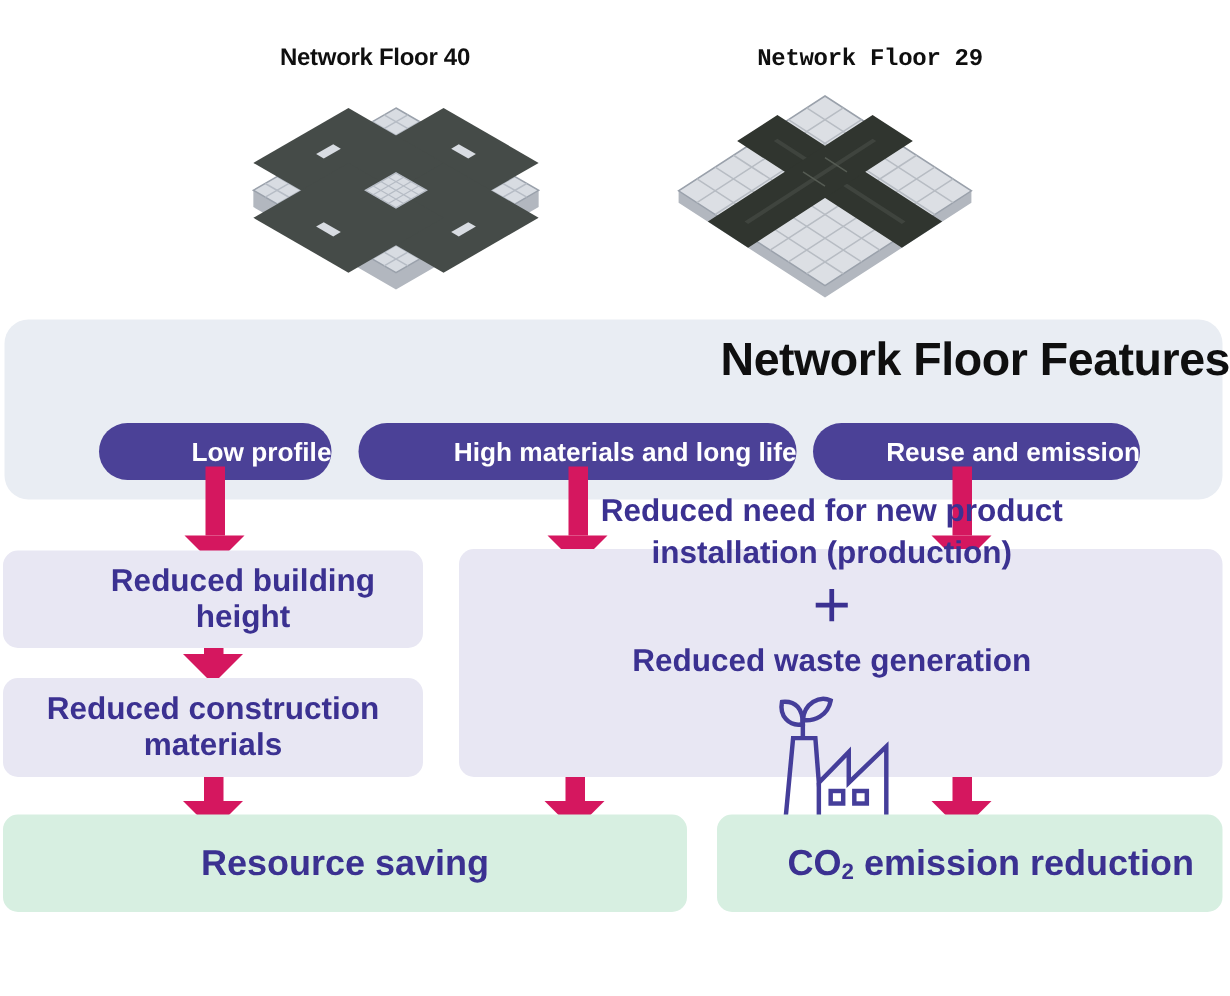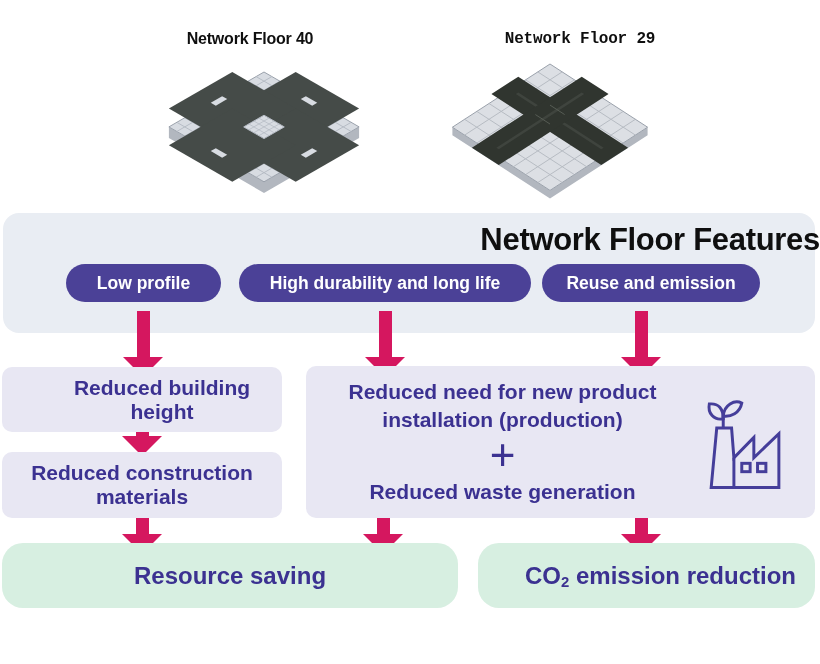--- a/index.html
+++ b/index.html
@@ -12,23 +12,23 @@
 
   .product-title{position:absolute;top:30px;width:280px;text-align:center;
     font-size:16px;font-weight:700;color:var(--title);letter-spacing:-0.2px;}
   .pt-left{left:110px;} .pt-right{left:440px;font-family:Liberation Mono, monospace;}
   .product-img{position:absolute;}
 
   .features-panel{position:absolute;left:3px;top:213px;width:812px;height:120px;
     background:var(--panel);border-radius:16px;}
   .features-title{position:absolute;left:0;top:222px;width:820px;text-align:right;
     font-size:31px;font-weight:700;color:var(--title);letter-spacing:-0.3px;}
-  .pill{position:absolute;top:264px;height:38px;background:var(--pill);
+  .pill{position:absolute;top:282px;height:38px;background:var(--pill);
     border-radius:19px;color:#ffffff;font-size:17.5px;font-weight:600;
-    display:flex;align-items:center;justify-content:center;white-space:nowrap;}
+    display:flex;align-items:center;justify-content:flex-end;white-space:nowrap;}
   .pill-1{left:66px;width:155px;}
   .pill-2{left:239px;width:292px;}
   .pill-3{left:542px;width:218px;}
 
   .arrow{position:absolute;width:40px;display:flex;flex-direction:column;align-items:center;}
   .arrow .shaft{width:13px;flex:1;background:var(--arrow);}
   .arrow .head{width:0;height:0;border-left:20px solid transparent;
     border-right:20px solid transparent;border-top:20px solid var(--arrow);}
   .a1{left:123px;top:311px;height:66px;}
   .a2{left:365px;top:311px;height:66px;}
@@ -36,28 +36,28 @@
   .a4{left:122px;top:431px;height:25px;}
   .a5{left:122px;top:516px;height:38px;}
   .a6{left:363px;top:516px;height:38px;}
   .a7{left:621px;top:516px;height:38px;}
 
   .benefit-box{position:absolute;background:var(--lavender);border-radius:10px;
     display:flex;align-items:center;justify-content:center;text-align:center;
     color:var(--heading);font-weight:700;}
   .bb-1{left:2px;top:367px;width:280px;height:65px;font-size:21px;padding-left:40px;}
   .bb-2{left:2px;top:452px;width:280px;height:66px;font-size:21px;line-height:1.15;padding:0 4px;}
-  .bb-big{left:306px;top:366px;width:509px;height:152px;flex-direction:row;padding:8px 20px 8px 8px;}
+  .bb-big{left:306px;top:366px;width:509px;height:152px;flex-direction:column;padding:8px 20px 8px 8px;}
   .bb-big .text-col{flex:1;display:flex;flex-direction:column;align-items:center;justify-content:center;}
   .bb-big .line{font-size:21px;line-height:1.3;max-width:420px;}
   .bb-big .plus{font-size:44px;font-weight:400;line-height:0.85;margin:3px 0 5px 0;}
   .factory{width:96px;height:102px;flex:0 0 auto;margin-right:8px;}
 
   .outcome-box{position:absolute;top:543px;height:65px;background:var(--green);
-    border-radius:21px;display:flex;align-items:center;justify-content:center;
+    border-radius:10px;display:flex;align-items:center;justify-content:center;
     color:var(--heading);font-size:24px;font-weight:700;}
   .ob-left{left:2px;width:456px;}
   .ob-right{left:478px;width:337px;padding-left:28px;}
   .sub{font-size:0.62em;vertical-align:-0.18em;}
 </style>
 </head>
 <body>
 
 <div class="stage">
 
@@ -102,21 +102,21 @@
       <path d="M2.6,2.6 L3.8,2.6 M2.6,3.8 L3.8,3.8" stroke="#565c54" stroke-width="1" vector-effect="non-scaling-stroke" fill="none"></path>
     </g>
   </svg>
 
   <div class="features-panel"></div>
   <div class="features-title">Network Floor Features</div>
   <div class="pill pill-1">
     <span>Low profile</span>
   </div>
   <div class="pill pill-2">
-    <span>High durability and long life</span>
+    <span>High materials and long life</span>
   </div>
   <div class="pill pill-3">
     <span>Reuse and emission</span>
   </div>
 
   <div class="arrow a1">
       <div class="shaft"></div>
       <div class="head"></div>
     </div>
   <div class="arrow a2">

